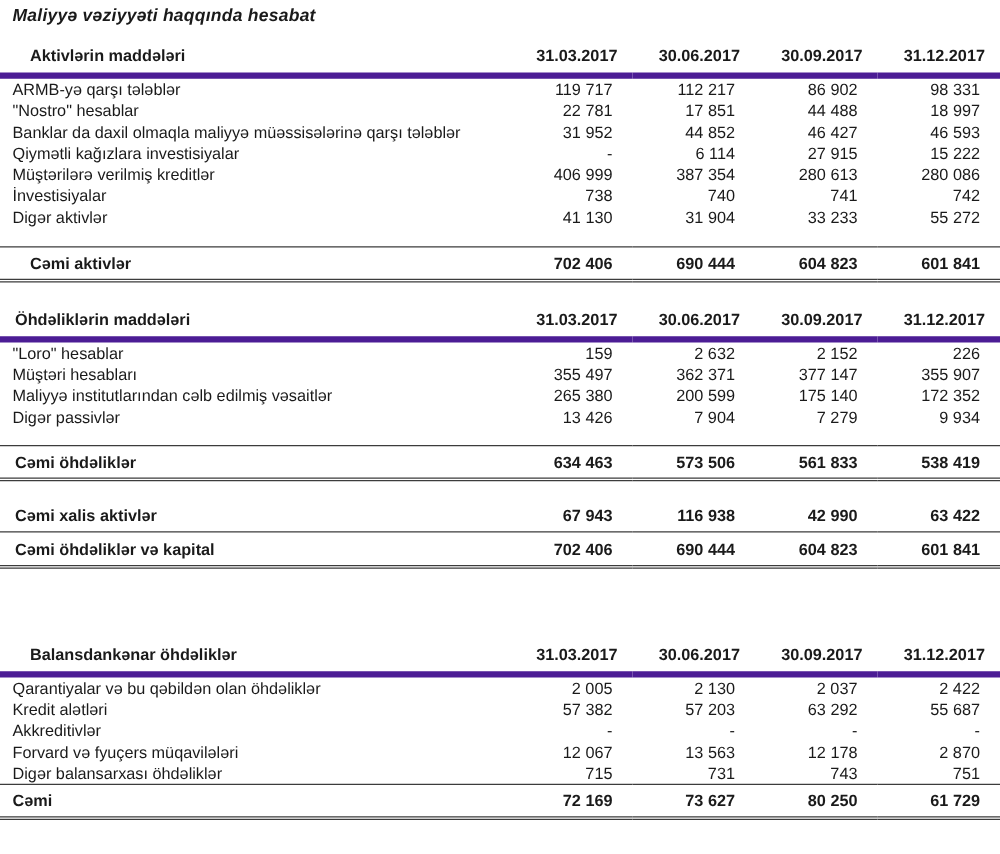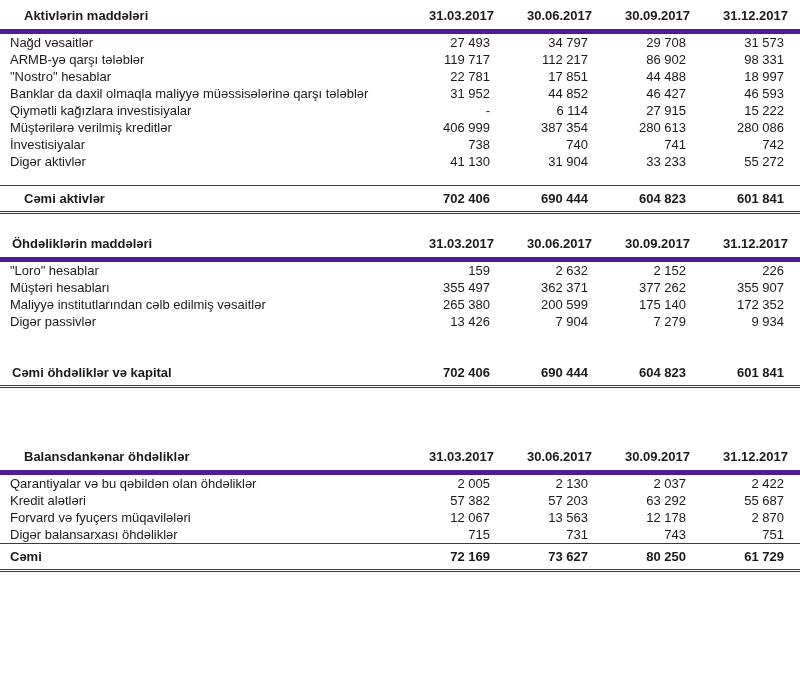--- a/index.html
+++ b/index.html
@@ -45,47 +45,41 @@
   #equity-table tr.grandtotal td { border-bottom: 3px double #3c3c3c; }
   #assets-table { margin-bottom: 18px; }
   #liabilities-table { margin-bottom: 14px; }
   #equity-table { margin-bottom: 57px; }
 </style>
 </head>
 <body>
 
 <div class="doc">
 
+  <div class="title">Maliyyə vəziyyəti haqqında hesabat</div>
 
   <table class="fin" id="assets-table">
     <colgroup>
         <col class="label-col">
         <col class="num-col">
         <col class="num-col">
         <col class="num-col">
         <col class="num-col">
       </colgroup>
     <thead>
       <tr>
         <th class="hdr-label">Aktivlərin maddələri</th>
         <th class="num">31.03.2017</th>
         <th class="num">30.06.2017</th>
         <th class="num">30.09.2017</th>
         <th class="num">31.12.2017</th>
       </tr>
     </thead>
     <tbody>
         <tr>
-          <td class="label">Nağd vəsaitlər</td>
-          <td class="num">27 493</td>
-          <td class="num">34 797</td>
-          <td class="num">29 708</td>
-          <td class="num">31 573</td>
-        </tr>
-        <tr>
           <td class="label">ARMB-yə qarşı tələblər</td>
           <td class="num">119 717</td>
           <td class="num">112 217</td>
           <td class="num">86 902</td>
           <td class="num">98 331</td>
         </tr>
         <tr>
           <td class="label">"Nostro" hesablar</td>
           <td class="num">22 781</td>
           <td class="num">17 851</td>
@@ -164,21 +158,21 @@
           <td class="label">"Loro" hesablar</td>
           <td class="num">159</td>
           <td class="num">2 632</td>
           <td class="num">2 152</td>
           <td class="num">226</td>
         </tr>
         <tr>
           <td class="label">Müştəri hesabları</td>
           <td class="num">355 497</td>
           <td class="num">362 371</td>
-          <td class="num">377 262</td>
+          <td class="num">377 147</td>
           <td class="num">355 907</td>
         </tr>
         <tr>
           <td class="label">Maliyyə institutlarından cəlb edilmiş vəsaitlər</td>
           <td class="num">265 380</td>
           <td class="num">200 599</td>
           <td class="num">175 140</td>
           <td class="num">172 352</td>
         </tr>
         <tr>
@@ -186,32 +180,46 @@
           <td class="num">13 426</td>
           <td class="num">7 904</td>
           <td class="num">7 279</td>
           <td class="num">9 934</td>
         </tr>
       </tbody>
     <tbody>
       <tr class="spacer">
           <td colspan="5"></td>
         </tr>
+      <tr class="total">
+        <td class="label">Cəmi öhdəliklər</td>
+        <td class="num">634 463</td>
+        <td class="num">573 506</td>
+        <td class="num">561 833</td>
+        <td class="num">538 419</td>
+      </tr>
     </tbody>
   </table>
 
   <table class="fin" id="equity-table">
     <colgroup>
         <col class="label-col">
         <col class="num-col">
         <col class="num-col">
         <col class="num-col">
         <col class="num-col">
       </colgroup>
     <tbody>
+      <tr class="subtotal">
+        <td class="label">Cəmi xalis aktivlər</td>
+        <td class="num">67 943</td>
+        <td class="num">116 938</td>
+        <td class="num">42 990</td>
+        <td class="num">63 422</td>
+      </tr>
       <tr class="grandtotal">
         <td class="label">Cəmi öhdəliklər və kapital</td>
         <td class="num">702 406</td>
         <td class="num">690 444</td>
         <td class="num">604 823</td>
         <td class="num">601 841</td>
       </tr>
     </tbody>
   </table>
 
@@ -241,20 +249,27 @@
           <td class="num">2 422</td>
         </tr>
         <tr>
           <td class="label">Kredit alətləri</td>
           <td class="num">57 382</td>
           <td class="num">57 203</td>
           <td class="num">63 292</td>
           <td class="num">55 687</td>
         </tr>
         <tr>
+          <td class="label">Akkreditivlər</td>
+          <td class="num">-</td>
+          <td class="num">-</td>
+          <td class="num">-</td>
+          <td class="num">-</td>
+        </tr>
+        <tr>
           <td class="label">Forvard və fyuçers müqavilələri</td>
           <td class="num">12 067</td>
           <td class="num">13 563</td>
           <td class="num">12 178</td>
           <td class="num">2 870</td>
         </tr>
         <tr>
           <td class="label">Digər balansarxası öhdəliklər</td>
           <td class="num">715</td>
           <td class="num">731</td>

